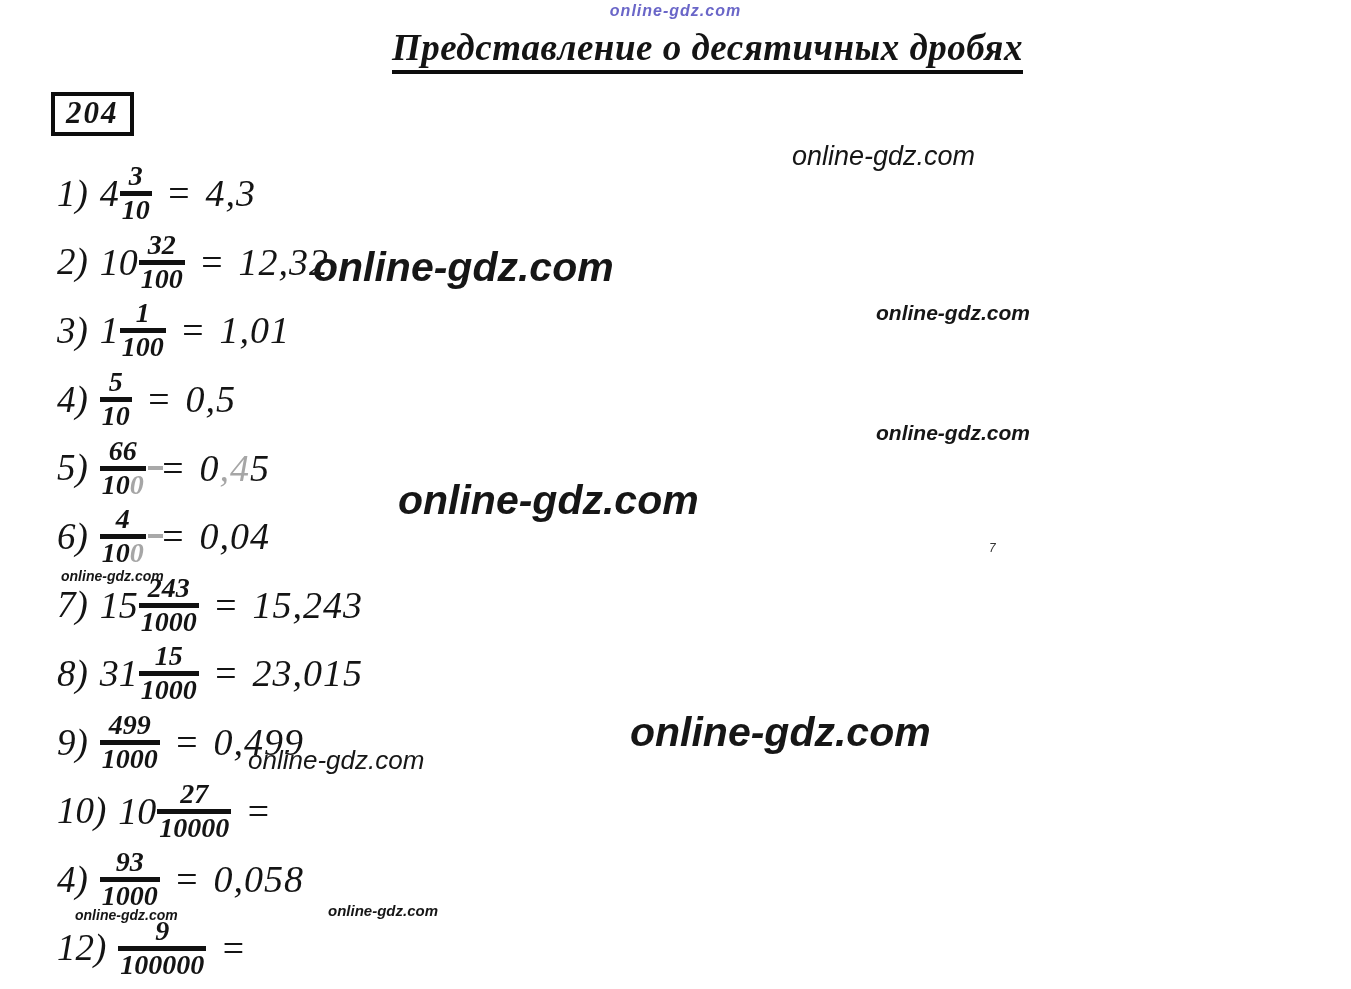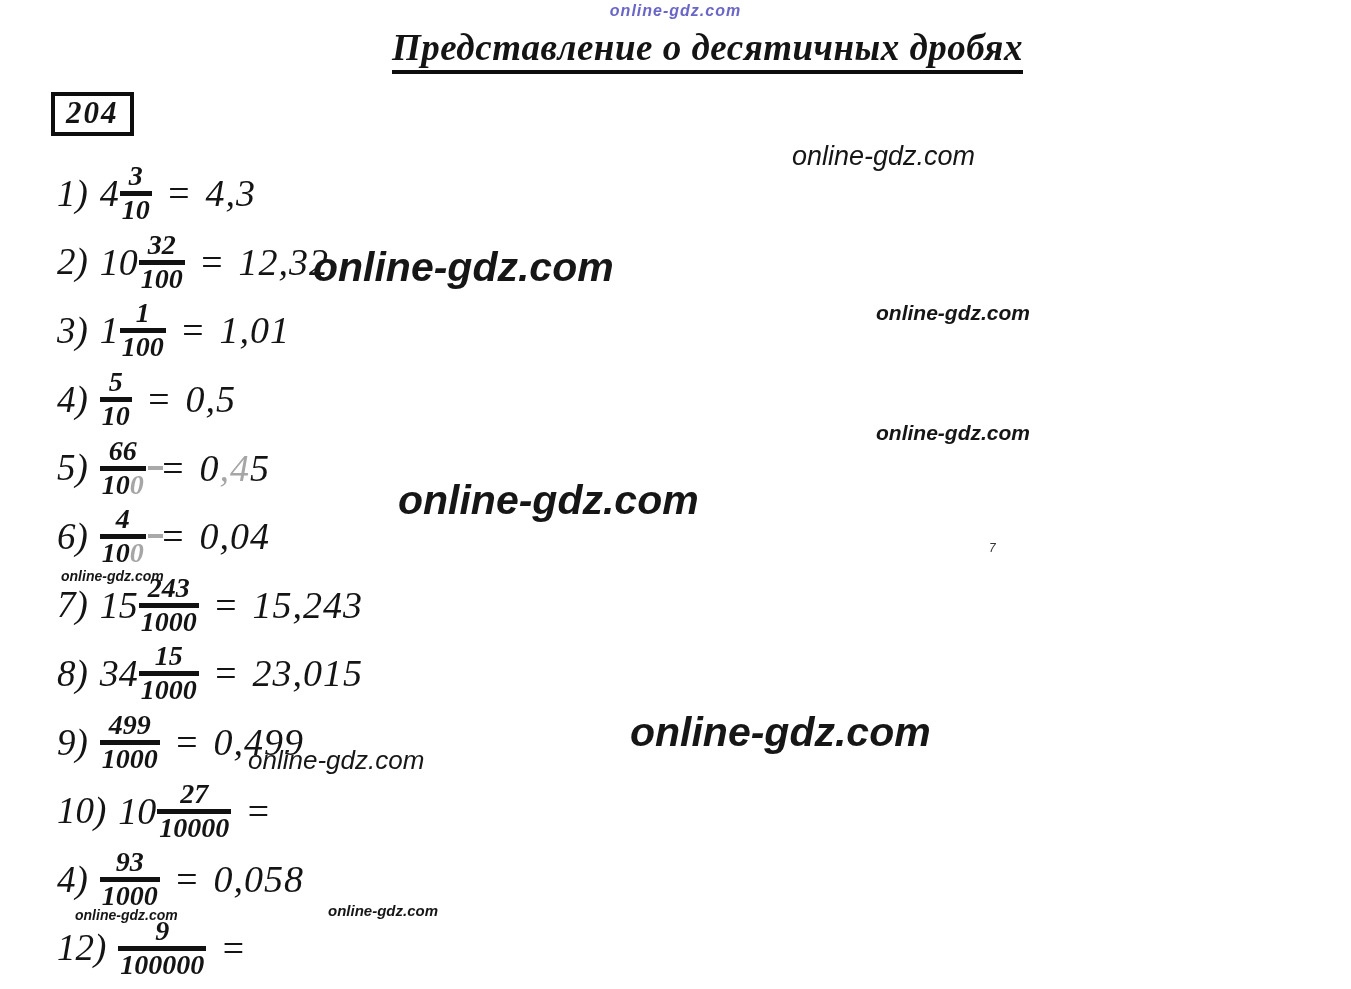--- a/index.html
+++ b/index.html
@@ -185,21 +185,21 @@
           <span class="bar-wrap">
             <span class="bar"></span>
           </span>
           <span class="den">1000</span>
         </span>
         <span class="eq">=</span>
         <span class="result">15,243</span>
       </div>
       <div class="row">
         <span class="label">8)</span>
-        <span class="whole">34</span>
+        <span class="whole">31</span>
         <span class="frac">
           <span class="num">15</span>
           <span class="bar-wrap">
             <span class="bar"></span>
           </span>
           <span class="den">1000</span>
         </span>
         <span class="eq">=</span>
         <span class="result">23,015</span>
       </div>

